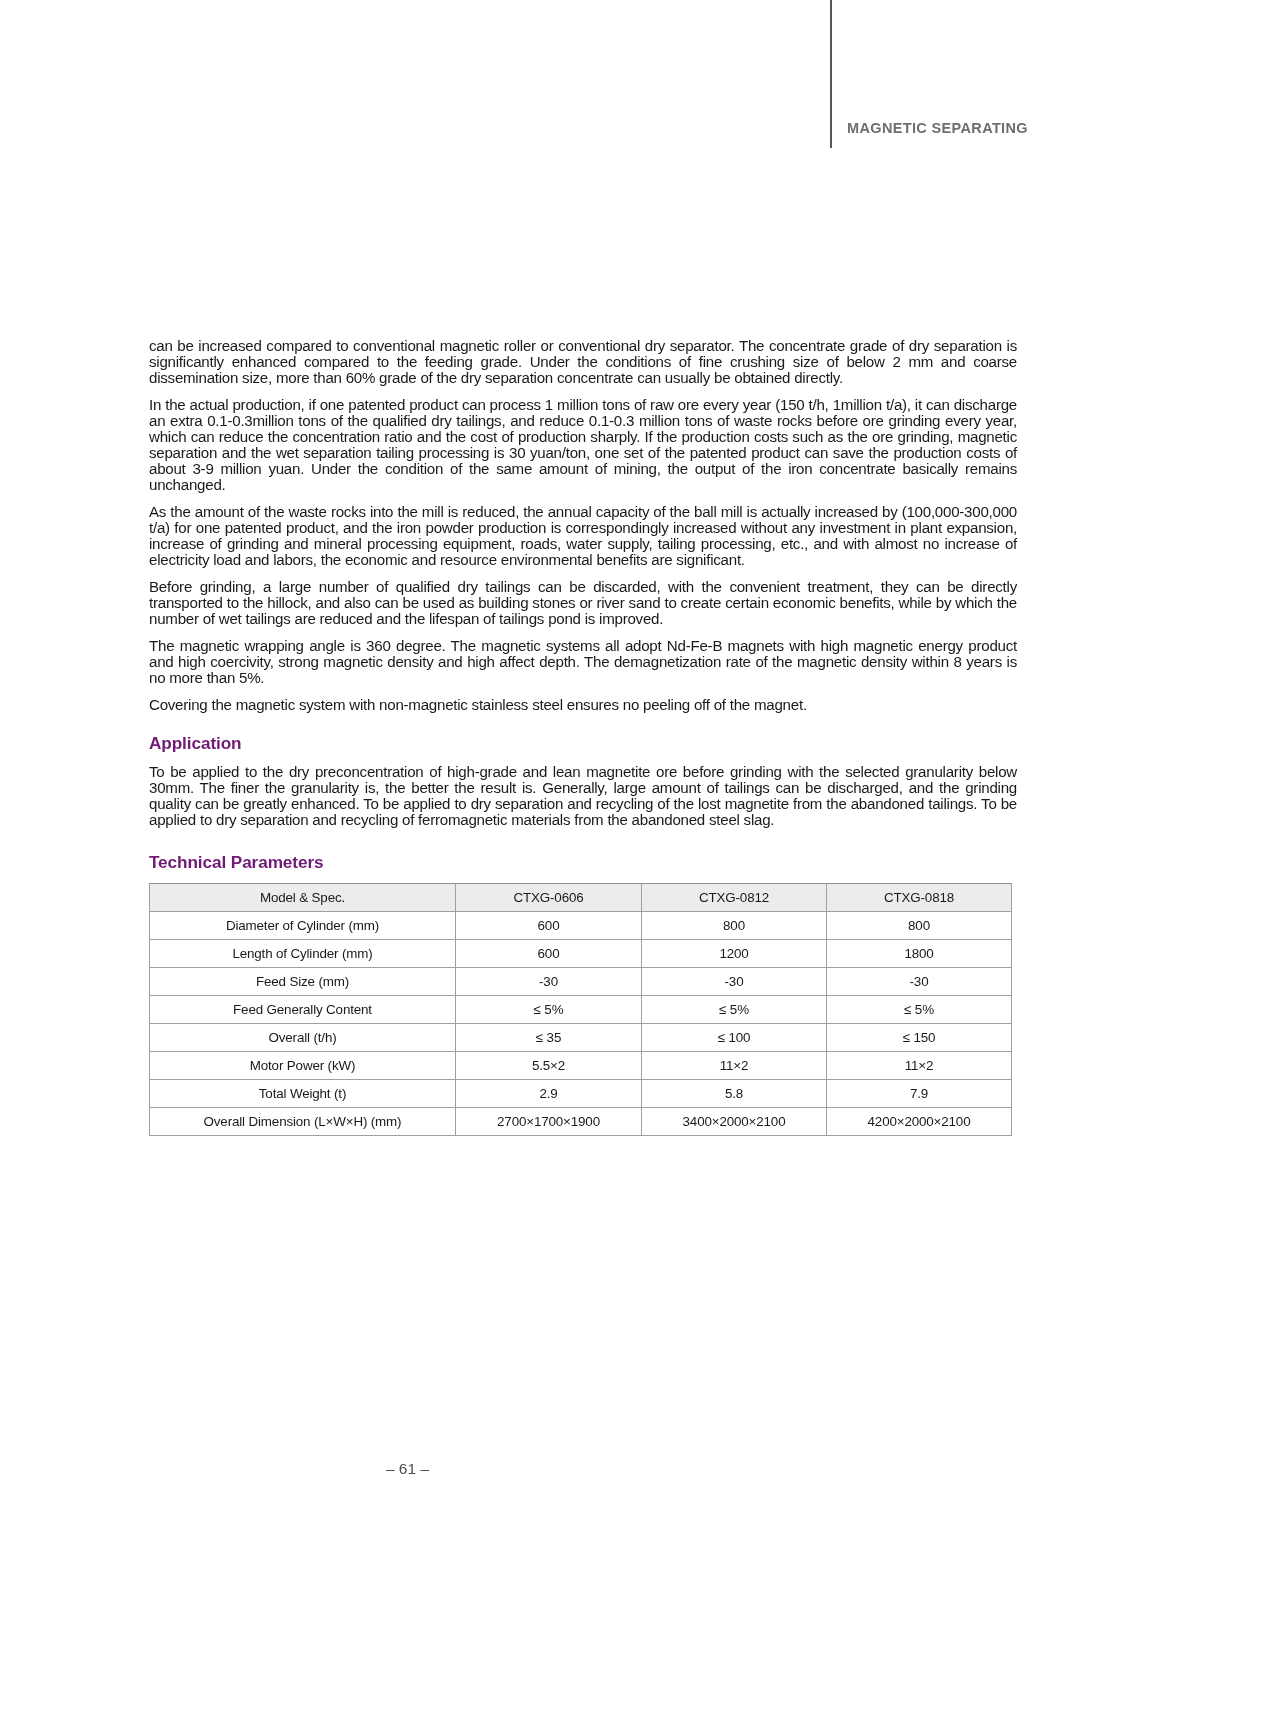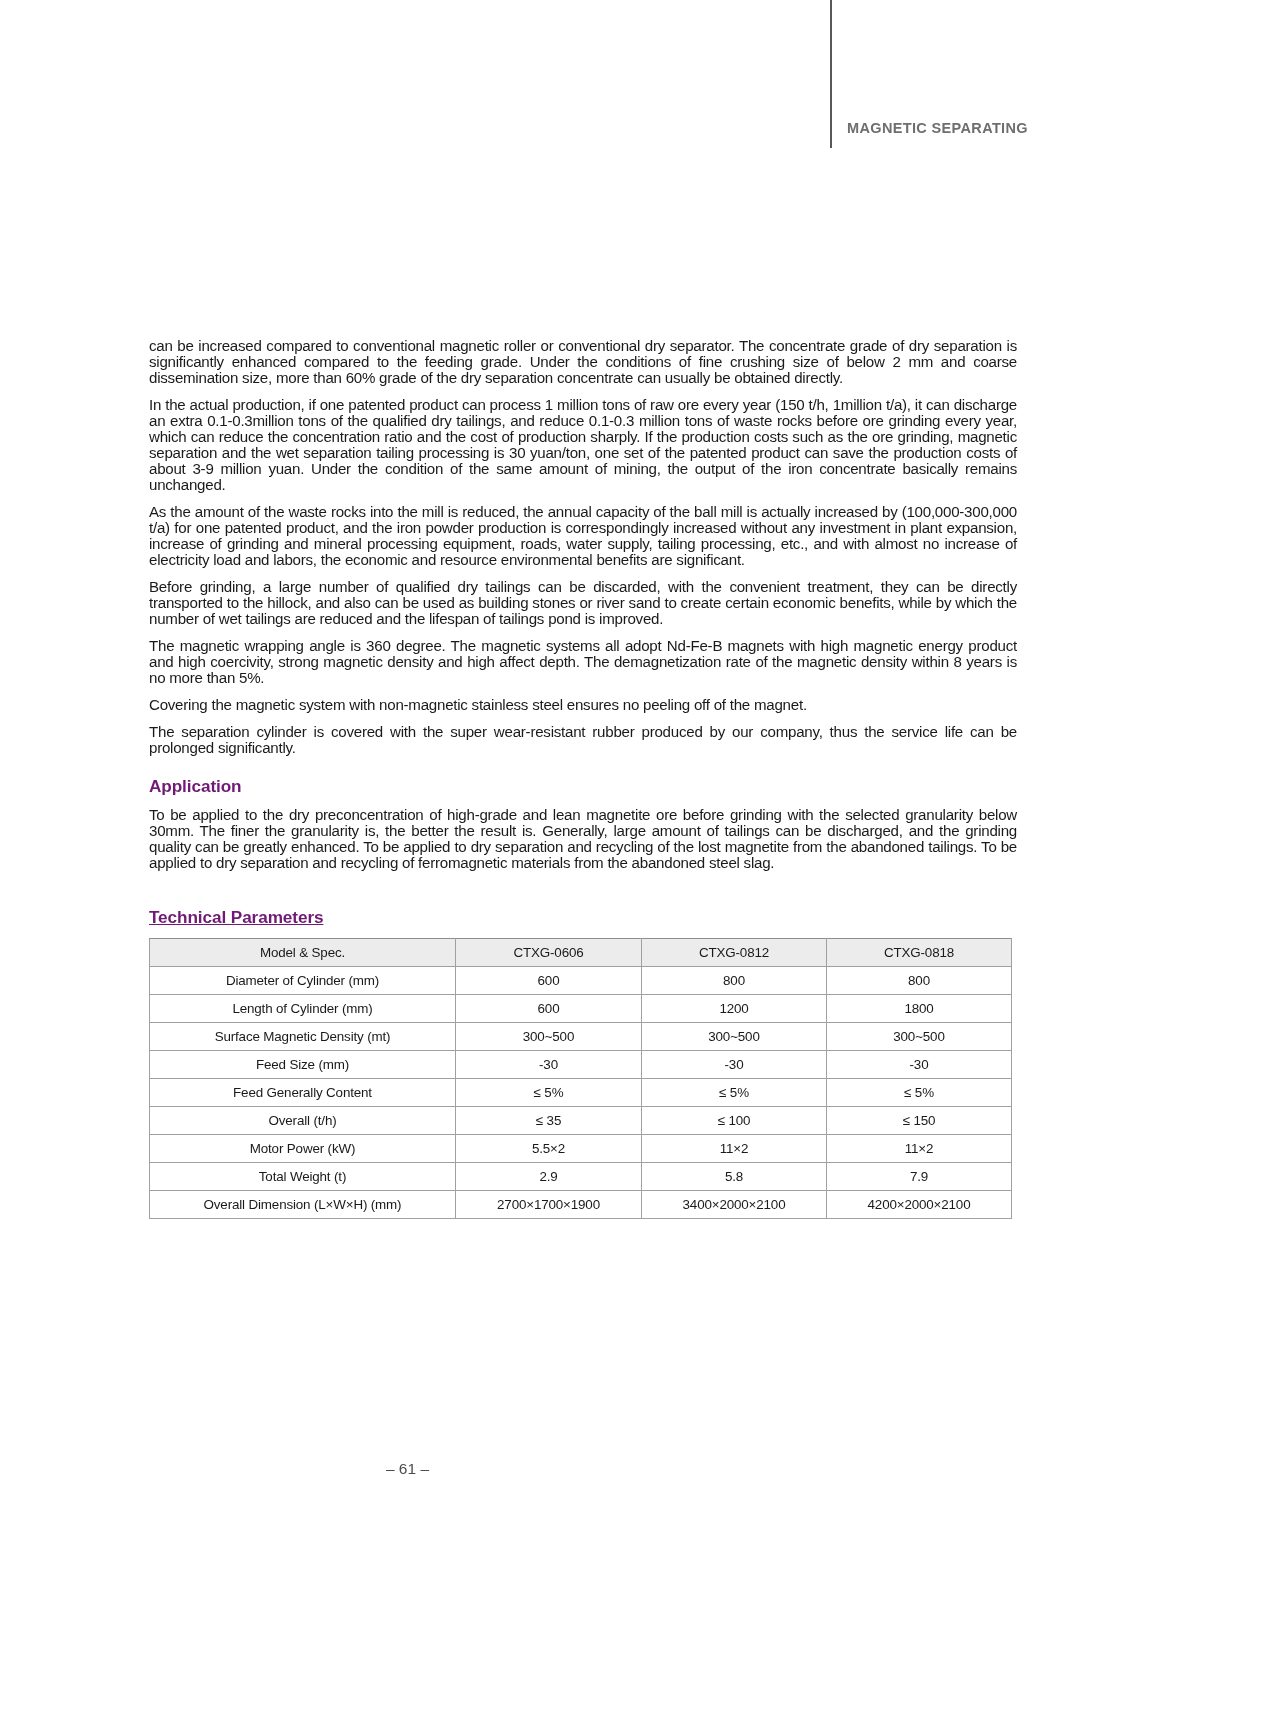--- a/index.html
+++ b/index.html
@@ -71,21 +71,21 @@
     margin: 20px 0 10px 0;
     font-size: 17.2px;
     line-height: 21px;
     font-weight: bold;
     font-family: "Liberation Sans", sans-serif;
     font-stretch: condensed;
     letter-spacing: -0.1px;
     color: #701a75;
   }
 
-  h2.section-heading.tight-top { margin-top: 36px; text-decoration: underline; }
+  h2.section-heading.tight-top { margin-top: 24px; }
 
   
   table.spec-table {
     border-collapse: collapse;
     width: 862px;
     margin-top: 4px;
     table-layout: fixed;
   }
   table.spec-table td {
     border: 1px solid #a0a0a0;
@@ -134,21 +134,20 @@
 </div>
 
 <div class="content">
 
   <p class="body-para">can be increased compared to conventional magnetic roller or conventional dry separator. The concentrate grade of dry separation is significantly enhanced compared to the feeding grade. Under the conditions of fine crushing size of below 2 mm and coarse dissemination size, more than 60% grade of the dry separation concentrate can usually be obtained directly.</p>
   <p class="body-para">In the actual production, if one patented product can process 1 million tons of raw ore every year (150 t/h, 1million t/a), it can discharge an extra 0.1-0.3million tons of the qualified dry tailings, and reduce 0.1-0.3 million tons of waste rocks before ore grinding every year, which can reduce the concentration ratio and the cost of production sharply. If the production costs such as the ore grinding, magnetic separation and the wet separation tailing processing is 30 yuan/ton, one set of the patented product can save the production costs of about 3-9 million yuan. Under the condition of the same amount of mining, the output of the iron concentrate basically remains unchanged.</p>
   <p class="body-para">As the amount of the waste rocks into the mill is reduced, the annual capacity of the ball mill is actually increased by (100,000-300,000 t/a) for one patented product, and the iron powder production is correspondingly increased without any investment in plant expansion, increase of grinding and mineral processing equipment, roads, water supply, tailing processing, etc., and with almost no increase of electricity load and labors, the economic and resource environmental benefits are significant.</p>
   <p class="body-para">Before grinding, a large number of qualified dry tailings can be discarded, with the convenient treatment, they can be directly transported to the hillock, and also can be used as building stones or river sand to create certain economic benefits, while by which the number of wet tailings are reduced and the lifespan of tailings pond is improved.</p>
   <p class="body-para">The magnetic wrapping angle is 360 degree. The magnetic systems all adopt Nd-Fe-B magnets with high magnetic energy product and high coercivity, strong magnetic density and high affect depth. The demagnetization rate of the magnetic density within 8 years is no more than 5%.</p>
   <p class="body-para">Covering the magnetic system with non-magnetic stainless steel ensures no peeling off of the magnet.</p>
-  <p class="body-para">The separation cylinder is covered with the super wear-resistant rubber produced by our company, thus the service life can be prolonged significantly.</p>
 
   <h2 class="section-heading">Application</h2>
   <p class="body-para">To be applied to the dry preconcentration of high-grade and lean magnetite ore before grinding with the selected granularity below 30mm. The finer the granularity is, the better the result is. Generally, large amount of tailings can be discharged, and the grinding quality can be greatly enhanced. To be applied to dry separation and recycling of the lost magnetite from the abandoned tailings. To be applied to dry separation and recycling of ferromagnetic materials from the abandoned steel slag.</p>
 
   <h2 class="section-heading tight-top">Technical Parameters</h2>
 
   <table class="spec-table">
     <colgroup>
       <col class="c0">
         <col class="c1">
@@ -168,26 +167,20 @@
         <td>800</td>
         <td>800</td>
       </tr>
       <tr>
         <td>Length of Cylinder (mm)</td>
         <td>600</td>
         <td>1200</td>
         <td>1800</td>
       </tr>
       <tr>
-        <td>Surface Magnetic Density (mt)</td>
-        <td>300~500</td>
-        <td>300~500</td>
-        <td>300~500</td>
-      </tr>
-      <tr>
         <td>Feed Size (mm)</td>
         <td>-30</td>
         <td>-30</td>
         <td>-30</td>
       </tr>
       <tr>
         <td>Feed Generally Content</td>
         <td>≤ 5%</td>
         <td>≤ 5%</td>
         <td>≤ 5%</td>

